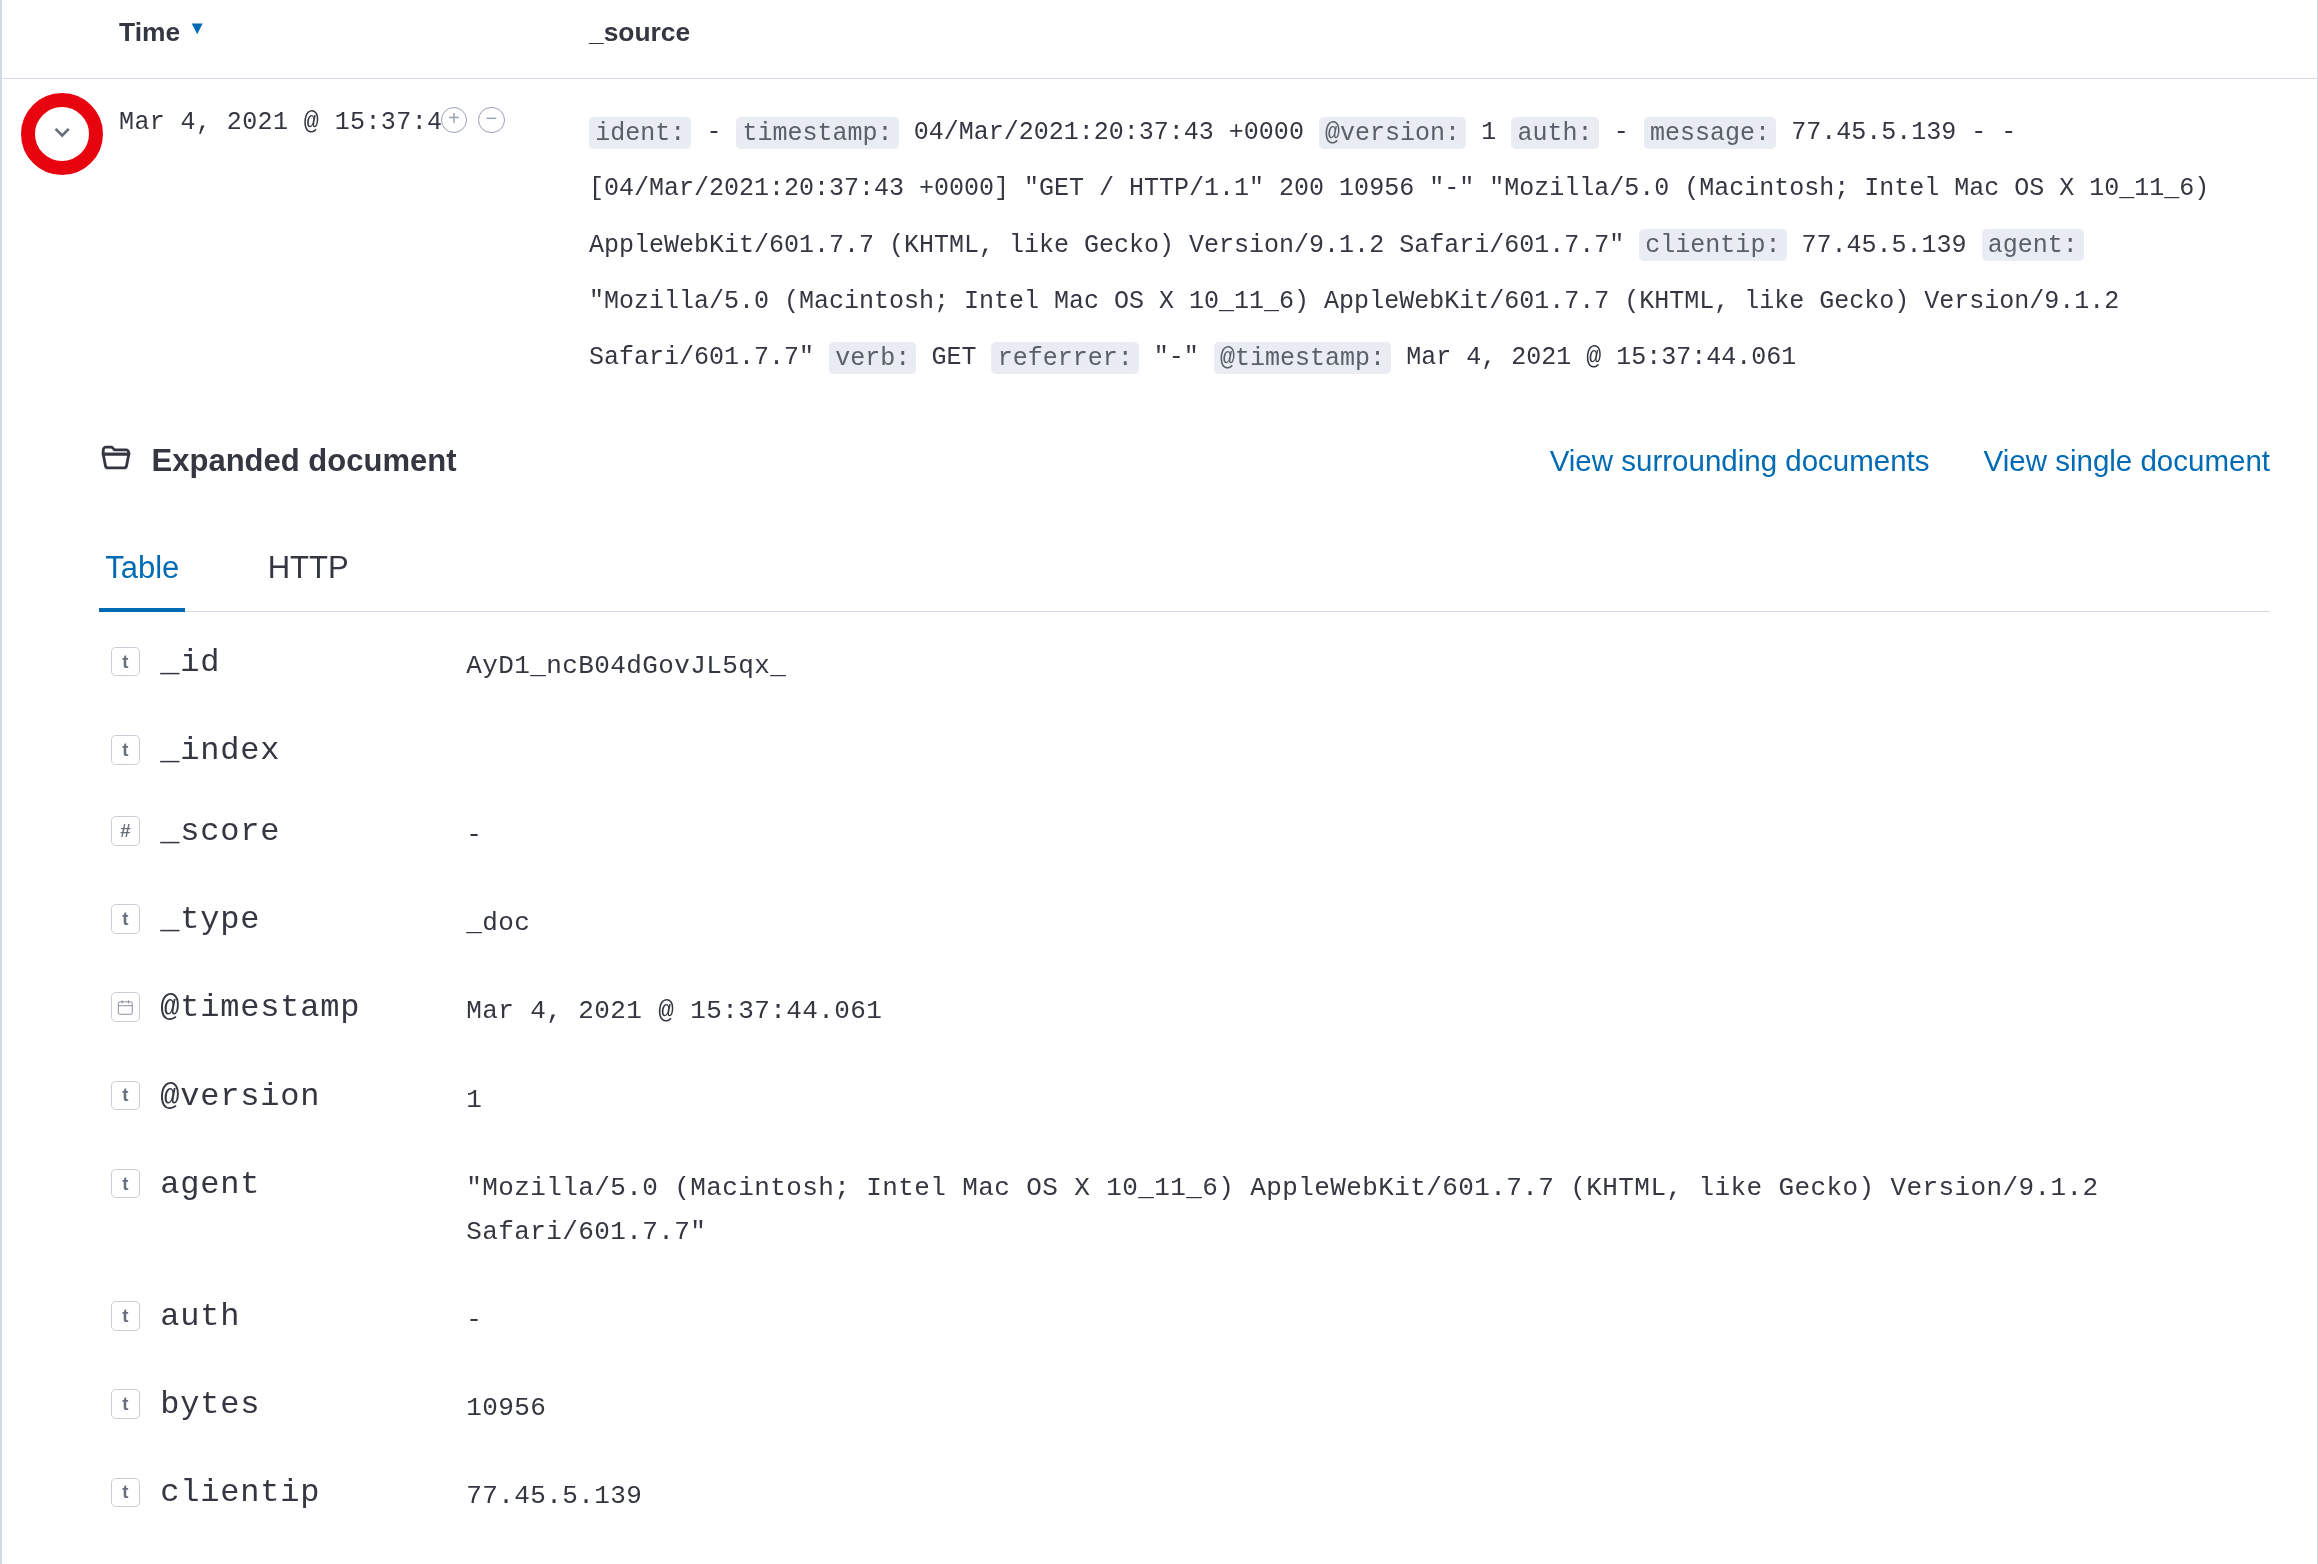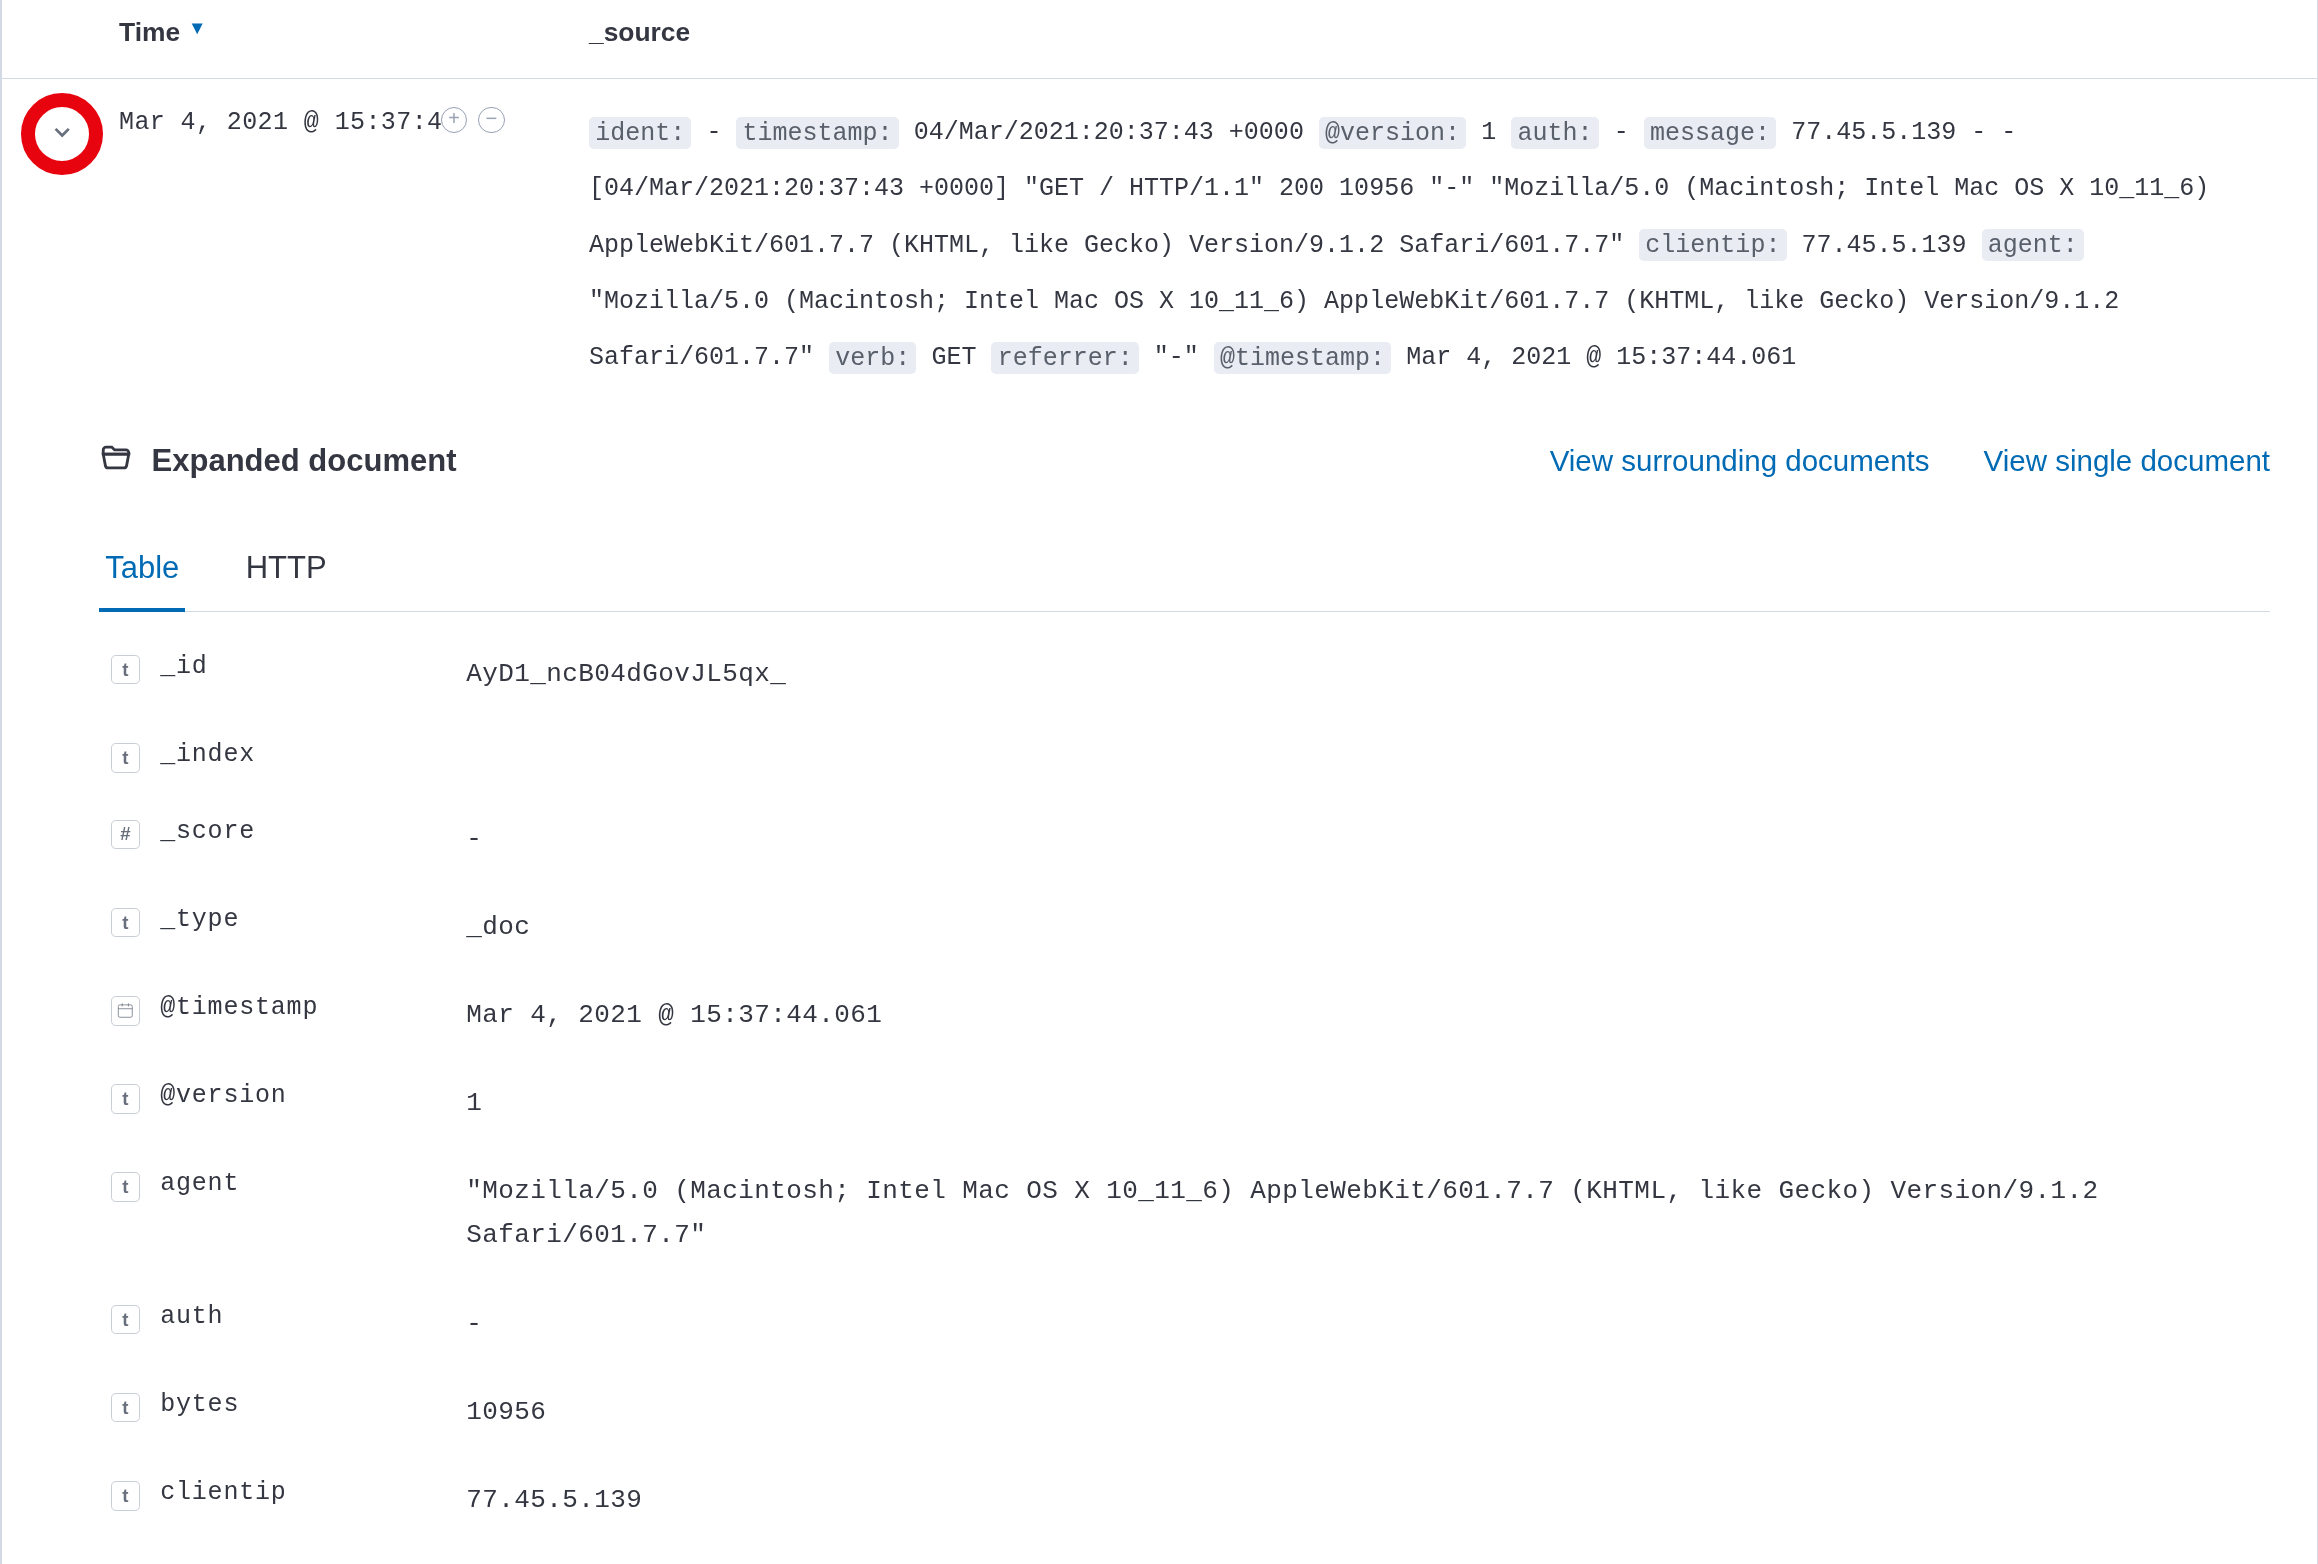--- a/index.html
+++ b/index.html
@@ -139,23 +139,23 @@
   .folder-icon svg { width: 34px; height: 34px; stroke: #343741; }
   .exp-links { display: flex; gap: 54px; }
   .exp-links a {
     color: #006bb4;
     text-decoration: none;
     font-size: 29.5px;
   }
 
   .tabs {
     display: flex;
-    gap: 54px;
+    gap: 76px;
     border-bottom: 1.6px solid #d3dae6;
-    margin-bottom: 18px;
+    margin-bottom: 10px;
   }
   .tab {
     padding: 14px 6.2px 22px 6.2px;
     font-size: 31px;
     color: #343741;
     cursor: pointer;
   }
   .tab.active {
     color: #006bb4;
     border-bottom: 4.7px solid #006bb4;
@@ -180,21 +180,21 @@
     color: #69707d;
     flex: 0 0 29.5px;
     margin-top: 3.1px;
     background: #fff;
     font-family: -apple-system, sans-serif;
   }
   .ftype.date svg { width: 18.6px; height: 18.6px; stroke: #69707d; fill: none; }
   .fname {
     flex: 0 0 326px;
     padding-left: 20px;
-    font-size: 25px;
+    font-size: 32px;
     letter-spacing: 0.8px;
   }
   .fval {
     flex: 1;
     font-size: 26px;
     letter-spacing: 0.4px;
     line-height: 1.7;
     padding-right: 62px;
   }
 </style>

